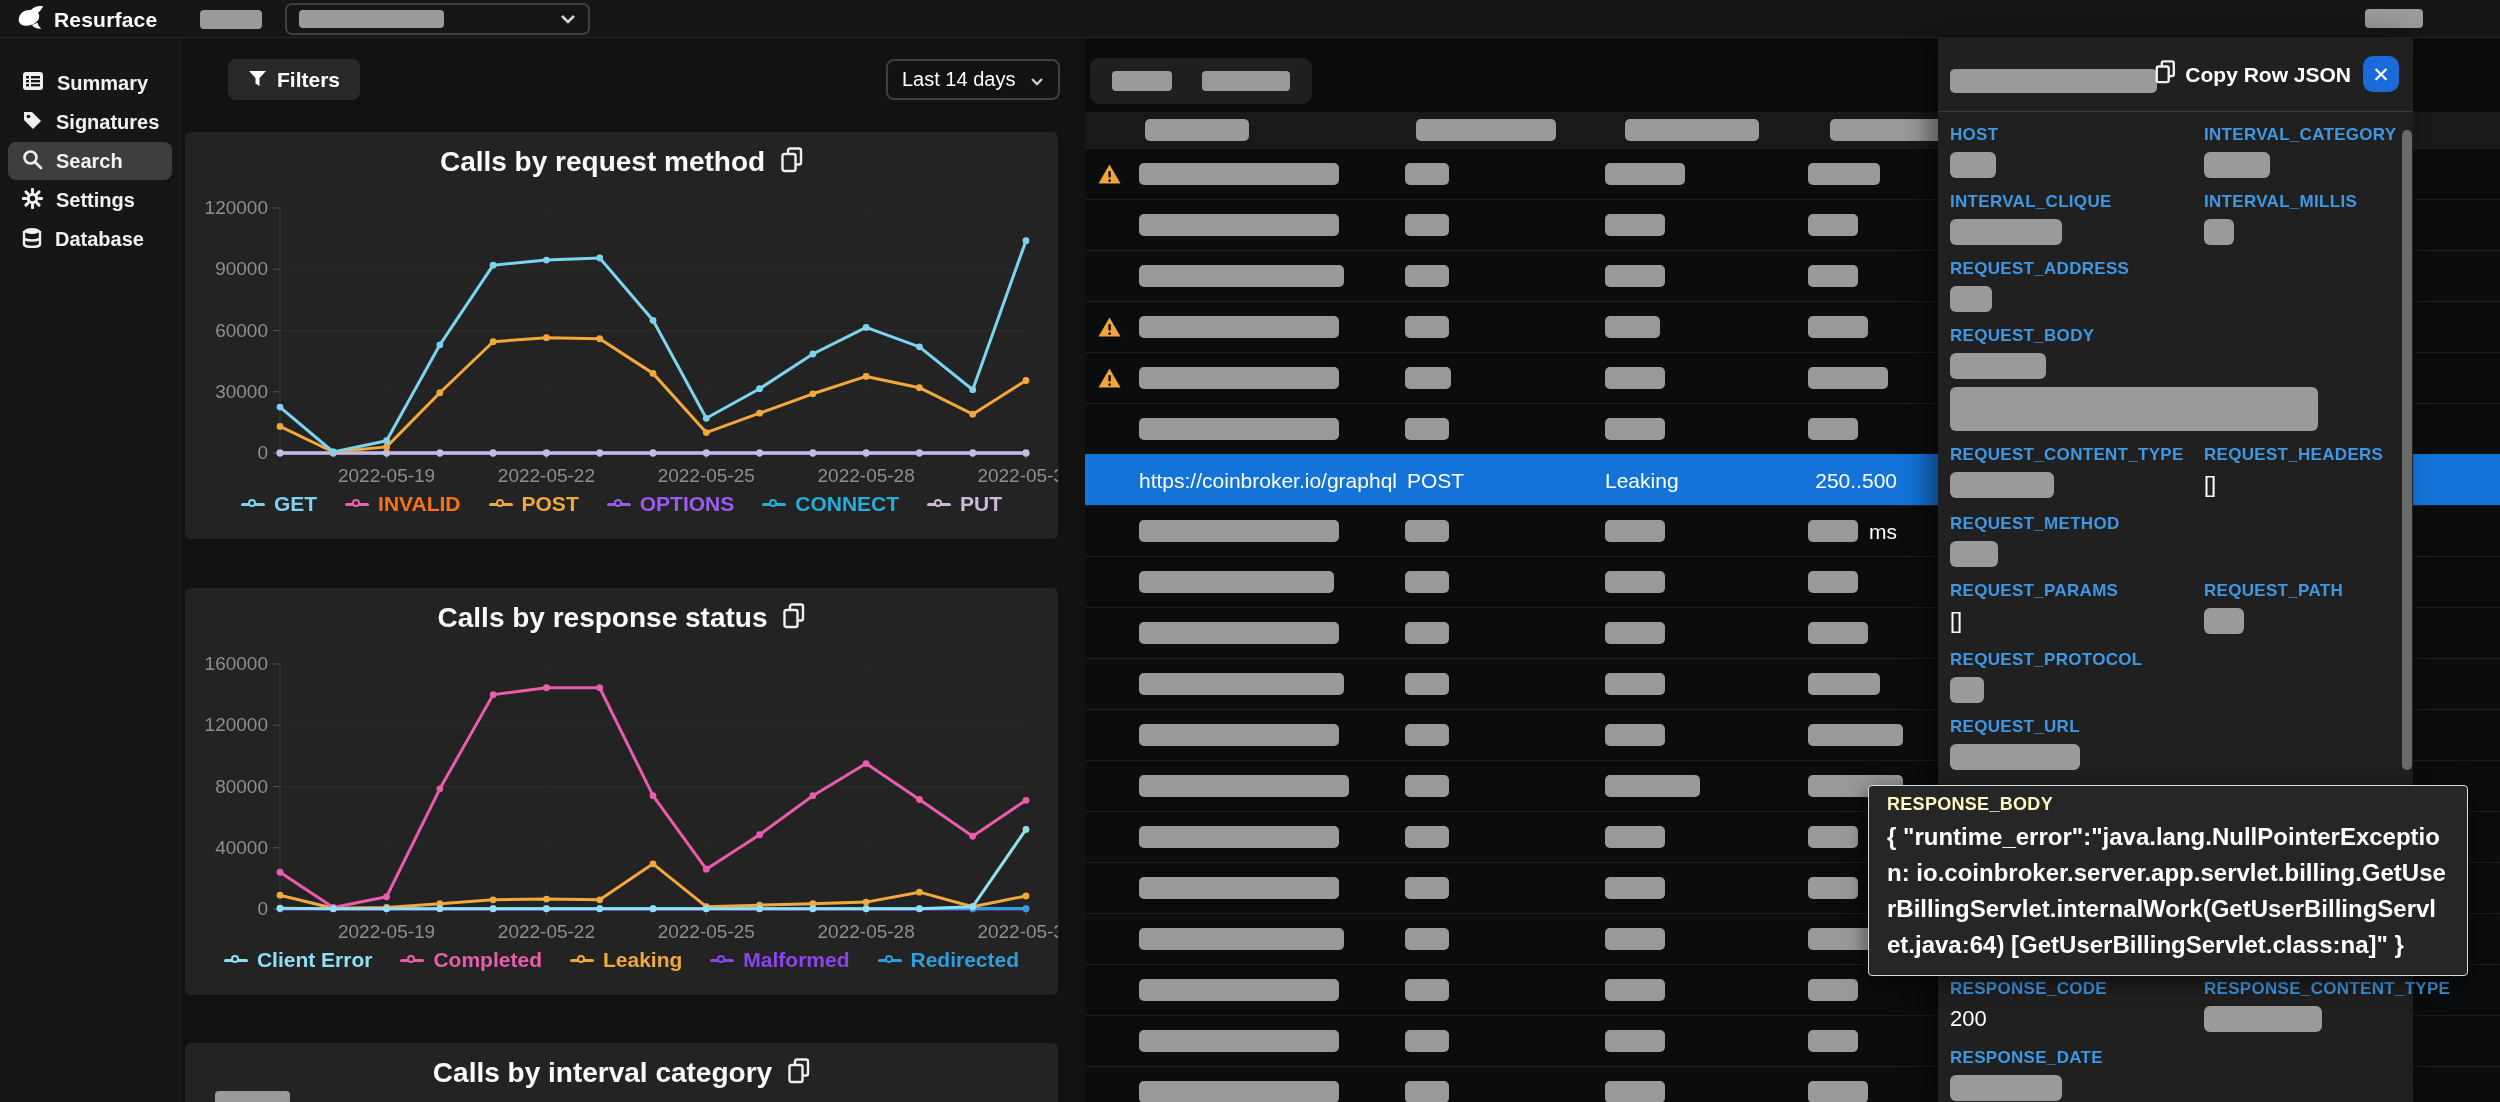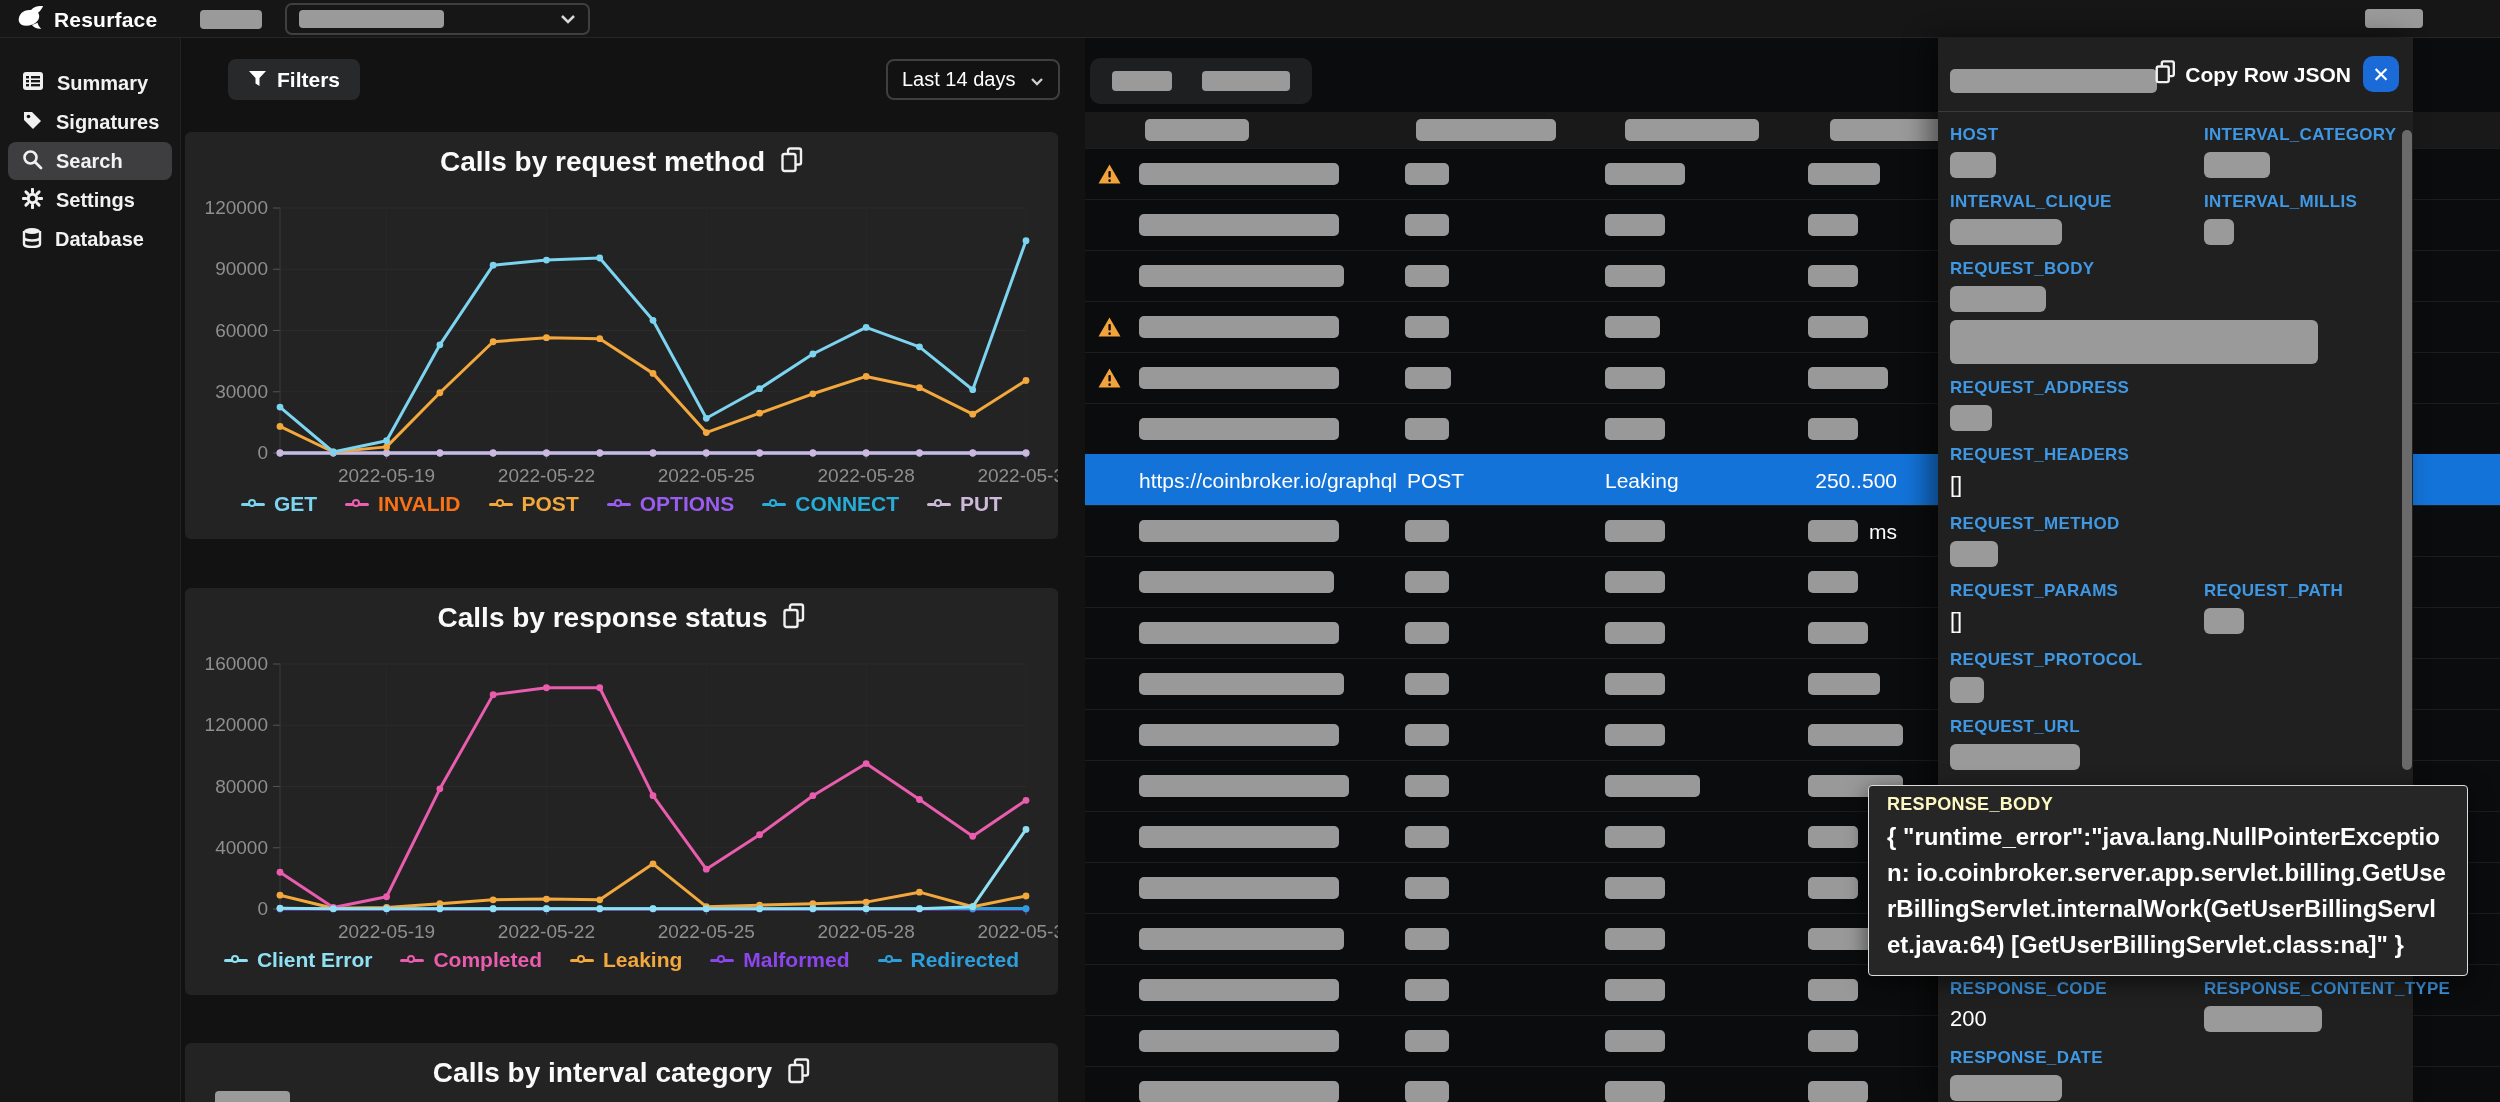--- a/index.html
+++ b/index.html
@@ -708,32 +708,36 @@
             <div class="p-label">INTERVAL_CLIQUE</div>
             <div class="p-pill" style="width: 112px;"></div>
           </div>
           <div class="p-field">
             <div class="p-label">INTERVAL_MILLIS</div>
             <div class="p-pill" style="width: 30px;"></div>
           </div>
         </div>
         <div class="p-row">
           <div class="p-field" style="grid-column: 1 / span 2;">
+            <div class="p-label">REQUEST_ADDRESS</div>
+            <div class="p-pill" style="width: 42px;"></div>
+          </div>
+        </div>
+        <div class="p-row">
+          <div class="p-field" style="grid-column: 1 / span 2;">
             <div class="p-label">REQUEST_BODY</div>
             <div class="p-pill" style="width: 96px;"></div>
             <div class="p-box" style="width: 368px; height: 44px;"></div>
           </div>
         </div>
         <div class="p-row">
-          <div class="p-field" style="grid-column: 1 / span 2;">
-            <div class="p-label">REQUEST_ADDRESS</div>
-            <div class="p-pill" style="width: 42px;"></div>
-          </div>
-        </div>
-        <div class="p-row">
+          <div class="p-field">
+            <div class="p-label">REQUEST_CONTENT_TYPE</div>
+            <div class="p-pill" style="width: 104px;"></div>
+          </div>
           <div class="p-field">
             <div class="p-label">REQUEST_HEADERS</div>
             <div class="p-text">[]</div>
           </div>
         </div>
         <div class="p-row">
           <div class="p-field">
             <div class="p-label">REQUEST_METHOD</div>
             <div class="p-pill" style="width: 48px;"></div>
           </div>

